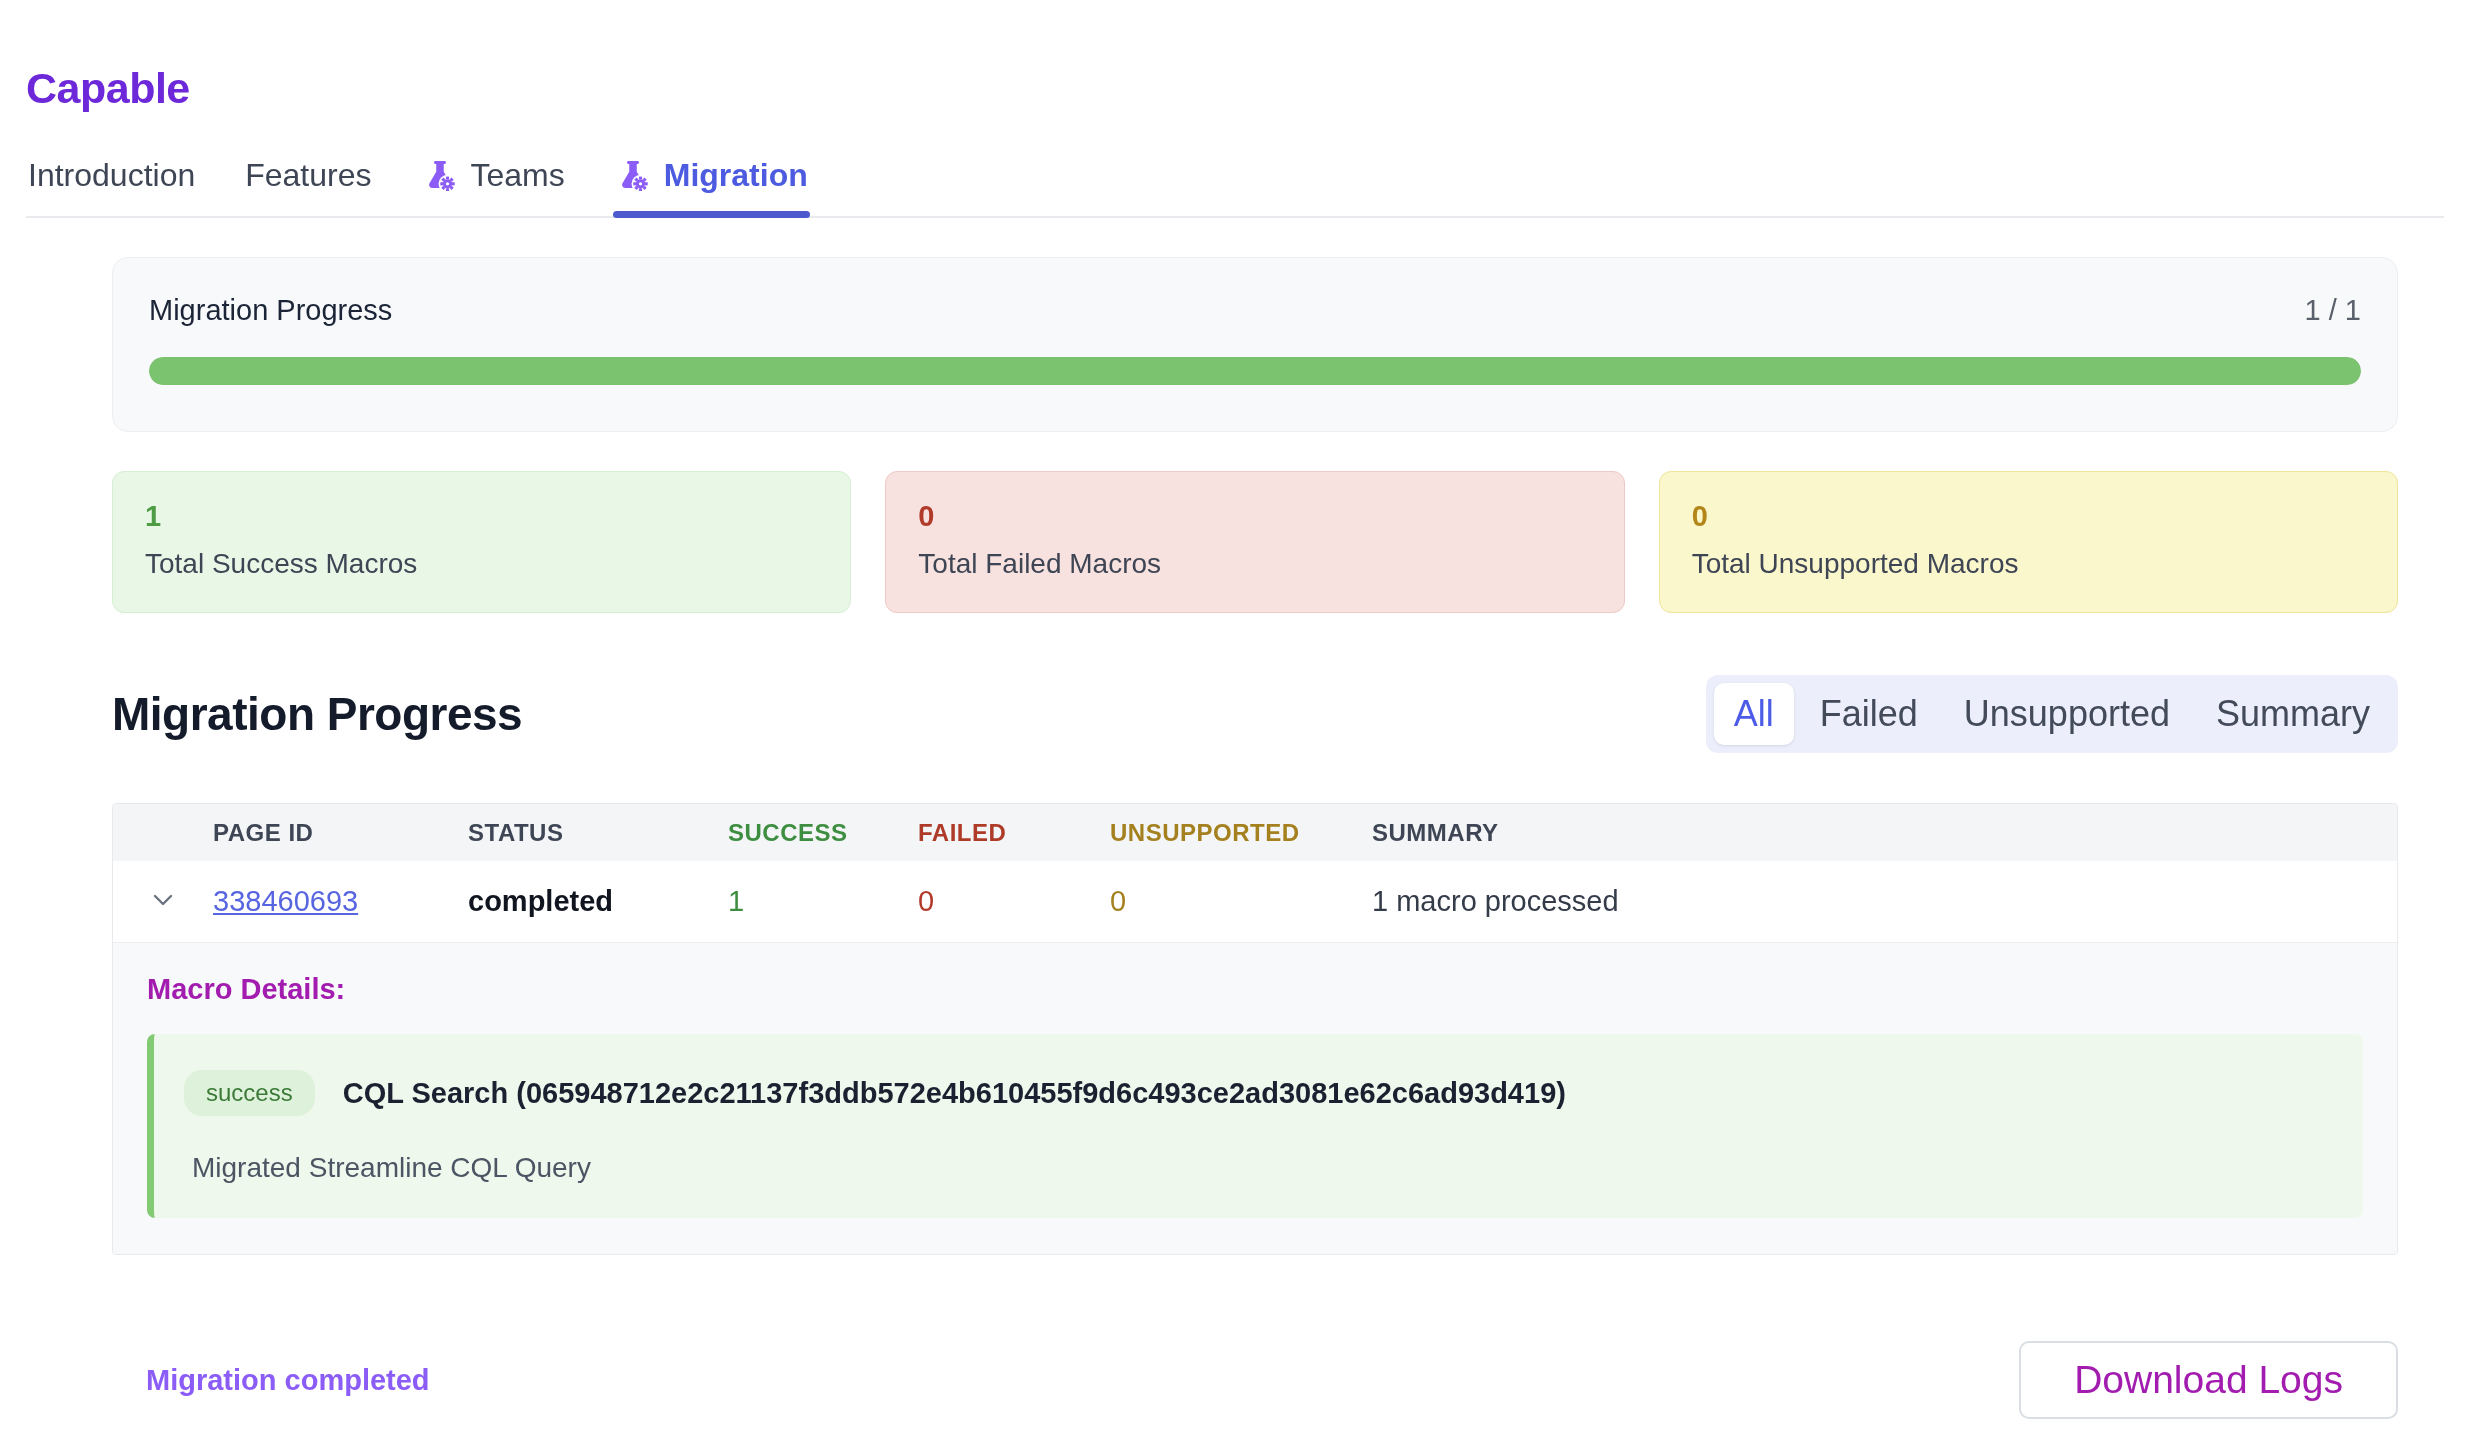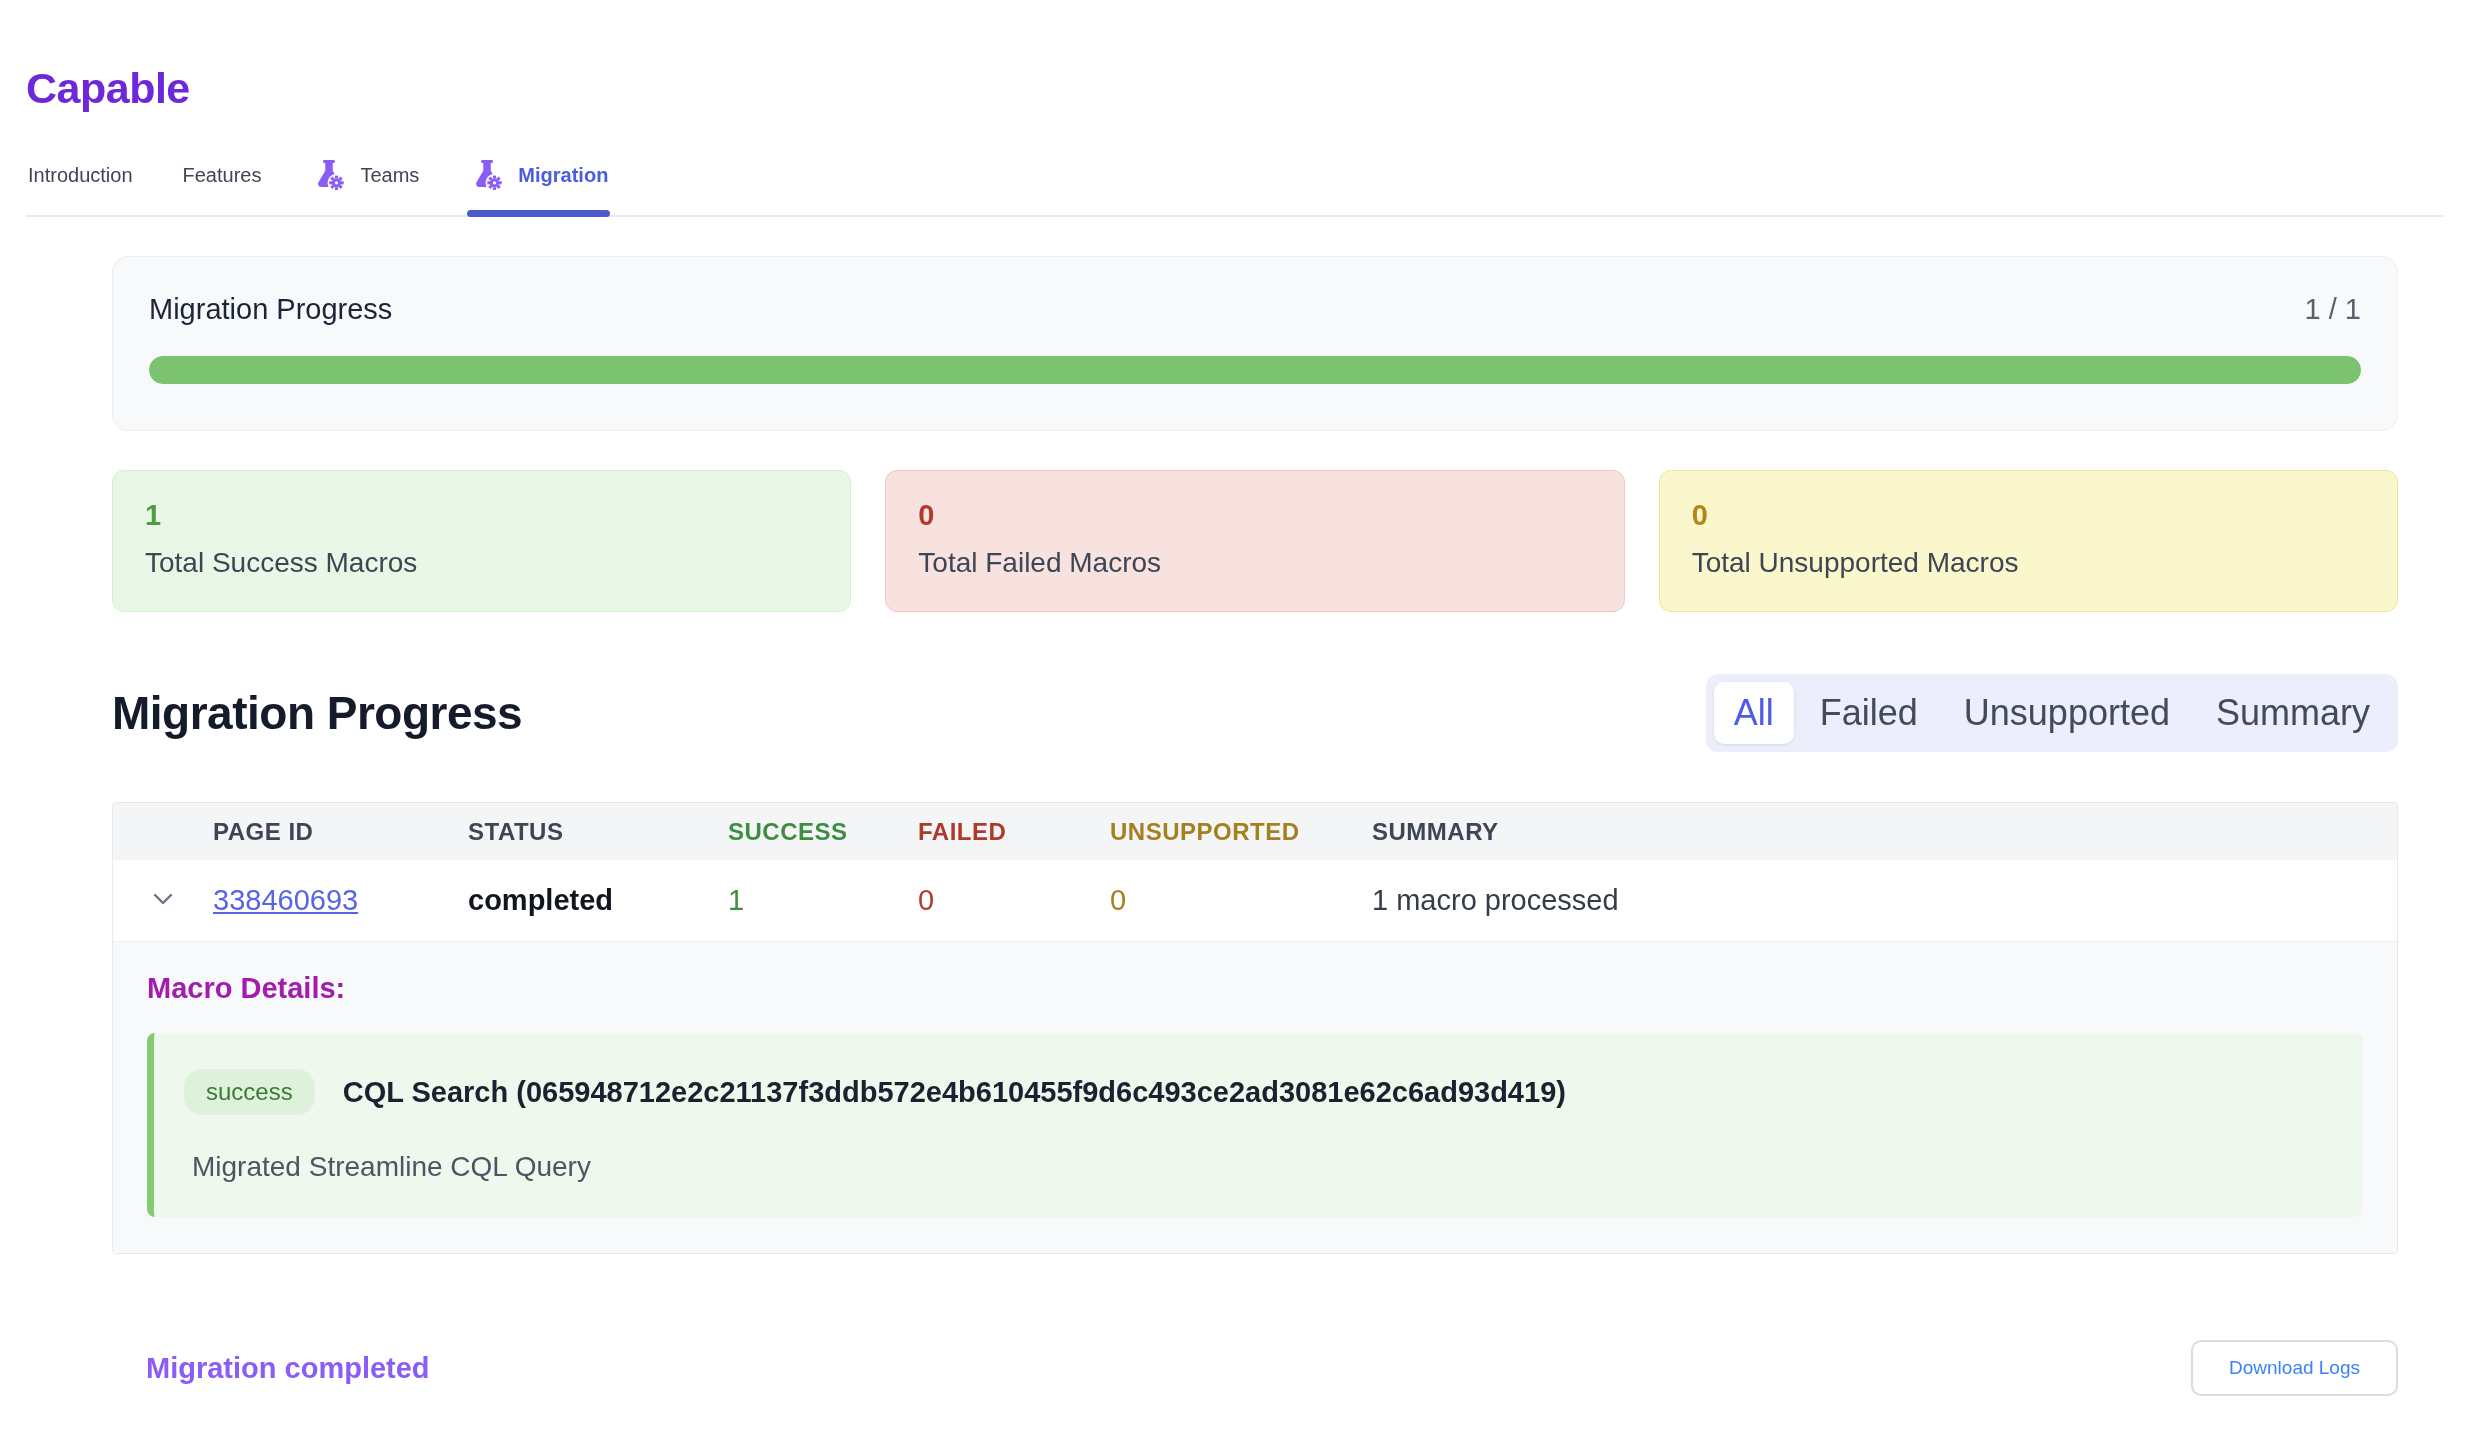--- a/index.html
+++ b/index.html
@@ -26,21 +26,21 @@
     display: flex;
     gap: 46px;
     margin: 44px 26px 0 26px;
     border-bottom: 2px solid #e8eaed;
   }
   .tab {
     display: flex;
     align-items: center;
     gap: 13px;
     padding: 0 2px 22px 2px;
-    font-size: 20px;
+    font-size: 32px;
     font-weight: 500;
     color: #3e4554;
     position: relative;
     cursor: pointer;
     justify-content: flex-end;
   }
   .tab.active { color: #4c5be0; font-weight: 600; }
   .tab.active::after {
     content: "";
     position: absolute;
@@ -233,26 +233,26 @@
     align-items: center;
   }
   .migration-status {
     margin-left: 34px;
     font-size: 29px;
     font-weight: 700;
     color: #8b5cf6;
   }
   .download-btn {
     font-family: "Liberation Sans", sans-serif;
-    font-size: 19px;
-    color: #3b82f6;
+    font-size: 39px;
+    color: #a21caf;
     background: #ffffff;
     border: 2px solid #dadde3;
     border-radius: 10px;
-    padding: 15px 36px;
+    padding: 15px 53px;
     cursor: pointer;
   }
 </style>
 </head>
 <body>
 
 <h1 class="page-title">Capable</h1>
 
 <div class="tabbar">
   <div class="tab">

